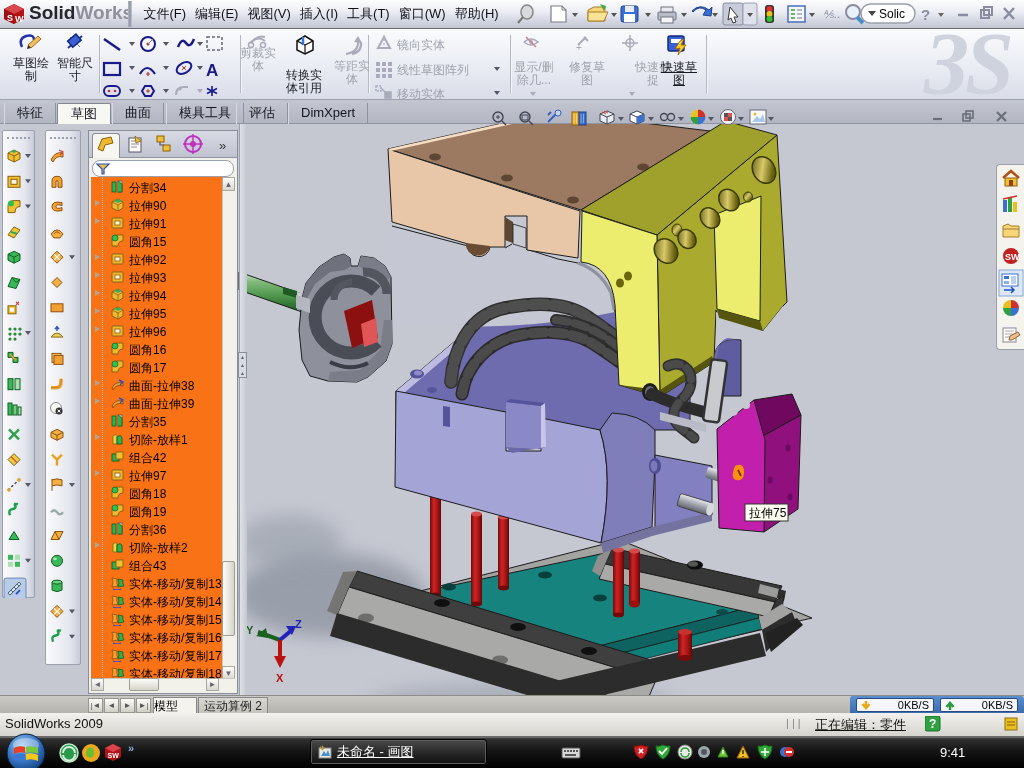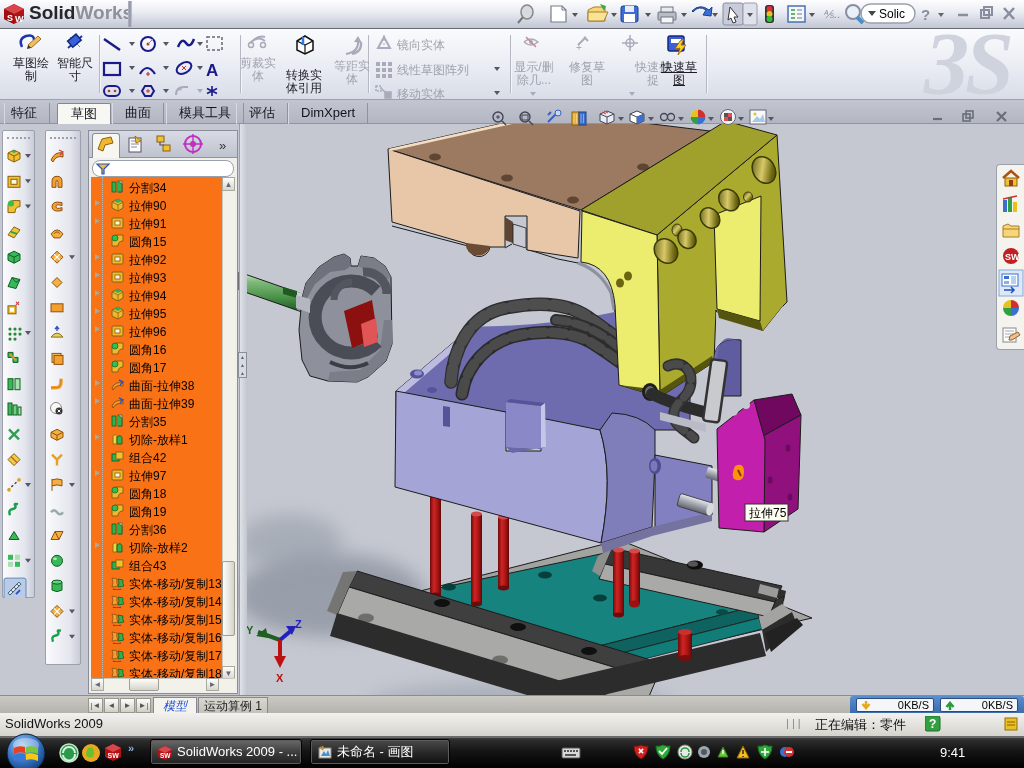--- a/index.html
+++ b/index.html
@@ -67,20 +67,29 @@
 <div id="titlebar">
  <svg id="logo" viewBox="0 0 22 22">
   <polygon points="11,1 21,6 21,16 11,21 1,16 1,6" fill="#b01216"></polygon>
   <polygon points="11,1 21,6 11,11 1,6" fill="#d8454a"></polygon>
   <polygon points="1,6 11,11 11,21 1,16" fill="#9c0f13"></polygon>
   <text x="4" y="18" font-size="9" fill="#fff" font-weight="bold">S</text>
   <text x="12" y="19" font-size="9" fill="#fff" font-weight="bold">W</text>
  </svg>
  <div id="brand">Solid<span class="w">Works</span></div>
  <div id="menudiv"></div>
+ <div id="menubar">
+  <span>文件(F)</span>
+        <span>编辑(E)</span>
+        <span>视图(V)</span>
+        <span>插入(I)</span>
+  <span>工具(T)</span>
+        <span>窗口(W)</span>
+        <span>帮助(H)</span>
+ </div>
  <svg id="tb-icons" style="position:absolute;left:0;top:0" width="1024" height="29" viewBox="0 0 1024 29">
 
   <ellipse cx="527" cy="12" rx="6" ry="7" fill="#d8dae0" stroke="#888" stroke-width="1.5"></ellipse>
   <path d="M523,17 L518,23" stroke="#777" stroke-width="2"></path>
 
   <path d="M551,6 L562,6 L566,10 L566,22 L551,22 Z" fill="#fff" stroke="#7a7d88" stroke-width="1.2"></path>
   <path d="M562,6 L562,10 L566,10" fill="none" stroke="#7a7d88" stroke-width="1"></path>
   <path d="M572,13 l3,4 3,-4" fill="#555"></path>
 
   <path d="M588,10 L594,7 L605,7 L605,21 L588,21 Z" fill="#f7d67a" stroke="#a87f26" stroke-width="1"></path>
@@ -229,39 +238,39 @@
   <path d="M629,63 l3,4 3,-4" fill="#aab"></path>
 
   <rect x="668" y="7" width="16" height="15" rx="2" fill="#3a60d8" stroke="#15287a" stroke-width="1.5"></rect>
   <rect x="671" y="10" width="10" height="4" fill="#fff"></rect>
   <path d="M680,12 l-5,8 5,-1 -2,7 8,-10 -5,0 3,-6 Z" fill="#ffd020" stroke="#a06000" stroke-width="0.8"></path>
  </svg>
  <div class="rbtn" style="left:6px;top:28px;width:50px;">草图绘<br>制</div>
  <div class="dd" style="left:27px;top:88px;"></div>
  <div class="rbtn" style="left:50px;top:28px;width:50px;">智能尺<br>寸</div>
  <div class="dd" style="left:72px;top:88px;"></div>
- <div class="rbtn gray" style="left:233px;top:28px;width:50px;text-align:center;">剪裁实<br>体</div>
+ <div class="rbtn gray" style="left:233px;top:18px;width:50px;text-align:center;">剪裁实<br>体</div>
  <div class="dd gray" style="left:255px;top:88px;"></div>
  <div class="rbtn" style="left:279px;top:40px;width:50px;">转换实<br>体引用</div>
  <div class="dd" style="left:301px;top:88px;"></div>
  <div class="rbtn gray" style="left:327px;top:31px;width:50px;">等距实<br>体</div>
  <div class="rlabel" style="left:397px;top:8px;">镜向实体</div>
  <div class="rlabel" style="left:397px;top:33px;">线性草图阵列</div>
  <div class="rlabel" style="left:397px;top:57px;">移动实体</div>
  <div class="rbtn gray" style="left:509px;top:32px;width:50px;">显示/删<br>除几...</div>
  <div class="dd gray" style="left:531px;top:88px;"></div>
  <div class="rbtn gray" style="left:562px;top:32px;width:50px;">修复草<br>图</div>
  <div class="rbtn gray" style="left:628px;top:32px;width:50px;">快速捕<br>捉</div>
  <div class="dd gray" style="left:629px;top:88px;"></div>
  <div class="rbtn" style="left:654px;top:32px;width:50px;text-decoration:underline;">快速草<br>图</div>
  <div id="watermark">ЗS</div>
 </div>
 
 <div id="tabstrip">
- <div class="cmtab" style="left:4px;padding-left:6px;">特征</div>
+ <div class="cmtab" style="left:4px;">特征</div>
  <div class="cmtab active" style="left:57px;width:54px;text-align:center;">草图</div>
  <div class="cmtab" style="left:112px;">曲面</div>
  <div class="cmtab" style="left:166px;">模具工具</div>
  <div class="cmtab" style="left:236px;">评估</div>
  <div class="cmtab" style="left:288px;">DimXpert</div>
 </div>
 
 <div id="work">
  <svg id="vp" width="1024" height="571" viewBox="0 124 1024 571">
  <defs>
@@ -1034,55 +1043,47 @@
         <path d="M3,5 h9 M3,8 h9 M3,11 h6" stroke="#aab" stroke-width="1"></path>
         <path d="M8,10 l8,-4 2,3 -8,5 -3,0 Z" fill="#f0c090" stroke="#906030"></path>
       </g>
 </svg>
 
 <div id="doctabs">
  <div style="position:absolute;left:88px;top:2px;width:15px;height:15px;background:linear-gradient(180deg,#fdfdfa,#d0cfc6);border:1px solid #98978e;font-size:8px;text-align:center;line-height:14px;color:#555;">|◄</div>
  <div style="position:absolute;left:104px;top:2px;width:15px;height:15px;background:linear-gradient(180deg,#fdfdfa,#d0cfc6);border:1px solid #98978e;font-size:8px;text-align:center;line-height:14px;color:#555;">◄</div>
  <div style="position:absolute;left:120px;top:2px;width:15px;height:15px;background:linear-gradient(180deg,#fdfdfa,#d0cfc6);border:1px solid #98978e;font-size:8px;text-align:center;line-height:14px;color:#555;">►</div>
  <div style="position:absolute;left:136px;top:2px;width:15px;height:15px;background:linear-gradient(180deg,#fdfdfa,#d0cfc6);border:1px solid #98978e;font-size:8px;text-align:center;line-height:14px;color:#555;">►|</div>
- <div style="position:absolute;left:153px;top:1px;width:44px;height:17px;background:#f4f3ee;border:1px solid #88878e;border-bottom:none;font-size:12px;text-align:center;line-height:17px;color:#1d4ed8;font-style:italic;">模型</div>
- <div style="position:absolute;left:198px;top:1px;width:70px;height:17px;background:linear-gradient(180deg,#d8d7d0,#c2c1ba);border:1px solid #88878e;border-bottom:none;font-size:12px;text-align:center;line-height:17px;color:#222;">运动算例 1</div>
+ <div style="position:absolute;left:153px;top:1px;width:44px;height:17px;background:#f4f3ee;border:1px solid #88878e;border-bottom:none;font-size:12px;text-align:left;line-height:17px;color:#000000;">模型</div>
+ <div style="position:absolute;left:198px;top:1px;width:70px;height:17px;background:linear-gradient(180deg,#d8d7d0,#c2c1ba);border:1px solid #88878e;border-bottom:none;font-size:12px;text-align:center;line-height:17px;color:#222;">运动算例 2</div>
  <div style="position:absolute;left:850px;top:0px;width:174px;height:18px;background:linear-gradient(180deg,#5a8fd0,#3a6aaa);border-radius:3px 3px 0 0;"></div>
  <div style="position:absolute;left:856px;top:2px;width:78px;height:14px;background:#f4f6fa;border:1px solid #2a4a80;border-radius:2px;font-size:11px;line-height:13px;color:#000;text-align:right;padding-right:4px;">0KB/S</div>
  <div style="position:absolute;left:940px;top:2px;width:78px;height:14px;background:#f4f6fa;border:1px solid #2a4a80;border-radius:2px;font-size:11px;line-height:13px;color:#000;text-align:right;padding-right:4px;">0KB/S</div>
  <svg style="position:absolute;left:860px;top:3px" width="170" height="13" viewBox="0 0 170 13">
   <path d="M6,2 v5 m-3.5,-2 l3.5,4 3.5,-4" stroke="#e8a818" stroke-width="2.5" fill="none"></path>
   <path d="M90,11 v-5 m-3.5,2 l3.5,-4 3.5,4" stroke="#2a9a3a" stroke-width="2.5" fill="none"></path>
  </svg>
 </div>
 
 <div id="statusbar">
  <span style="position:absolute;left:5px;top:3px;">SolidWorks 2009</span>
- <span style="position:absolute;left:815px;top:3px;">正在编辑：零件</span>
+ <span style="position:absolute;left:815px;top:3px;text-decoration:underline;">正在编辑：零件</span>
  <svg style="position:absolute;left:925px;top:3px" width="100" height="18" viewBox="0 0 100 18">
   <rect x="0" y="0" width="15" height="15" rx="2" fill="#30a040" stroke="#187028"></rect>
   <text x="4" y="12" font-size="12" fill="#fff" font-weight="bold">?</text>
   <rect x="80" y="2" width="12" height="12" fill="#e8c020" stroke="#907010"></rect>
   <path d="M82,6 h8 M82,9 h8" stroke="#906010"></path>
  </svg>
  <span style="position:absolute;left:786px;top:4px;color:#888;font-size:11px;">| | |</span>
 </div>
 
 <div id="taskbar">
  <div style="position:absolute;left:0;top:0;width:1024px;height:2px;background:#6a6a6a;"></div>
 
- <div class="tbtn" style="left:150px;width:152px;background:linear-gradient(180deg,#6a6a6a,#3a3a3a 55%,#222);">
-  <svg style="position:absolute;left:6px;top:5px" width="16" height="16" viewBox="0 0 16 16">
-          <polygon points="8,1 15,4.5 15,11.5 8,15 1,11.5 1,4.5" fill="#b01216"></polygon>
-          <polygon points="8,1 15,4.5 8,8 1,4.5" fill="#d8454a"></polygon>
-          <text x="3" y="13" font-size="6.5" fill="#fff" font-weight="bold">SW</text>
-        </svg>
-  <span style="margin-left:26px;">SolidWorks 2009 - ...</span>
- </div>
- <div class="tbtn" style="left:310px;width:140px;">
+ <div class="tbtn" style="left:310px;width:177px;text-decoration:underline;">
   <svg style="position:absolute;left:6px;top:5px" width="16" height="16" viewBox="0 0 16 16">
           <rect x="2" y="3" width="12" height="10" fill="#e8e8e0" stroke="#888"></rect>
           <path d="M4,11 L7,6 L9,9 L11,5 L13,11 Z" fill="#4a90d0"></path>
           <path d="M3,2 l3,3 M5,1 l2,3" stroke="#c09040" stroke-width="1.5"></path>
         </svg>
   <span style="margin-left:26px;">未命名 - 画图</span>
  </div>
 
  <svg style="position:absolute;left:52px;top:4px" width="90" height="26" viewBox="0 0 90 26">
   <circle cx="17" cy="13" r="9" fill="#2a9a4a"></circle>

